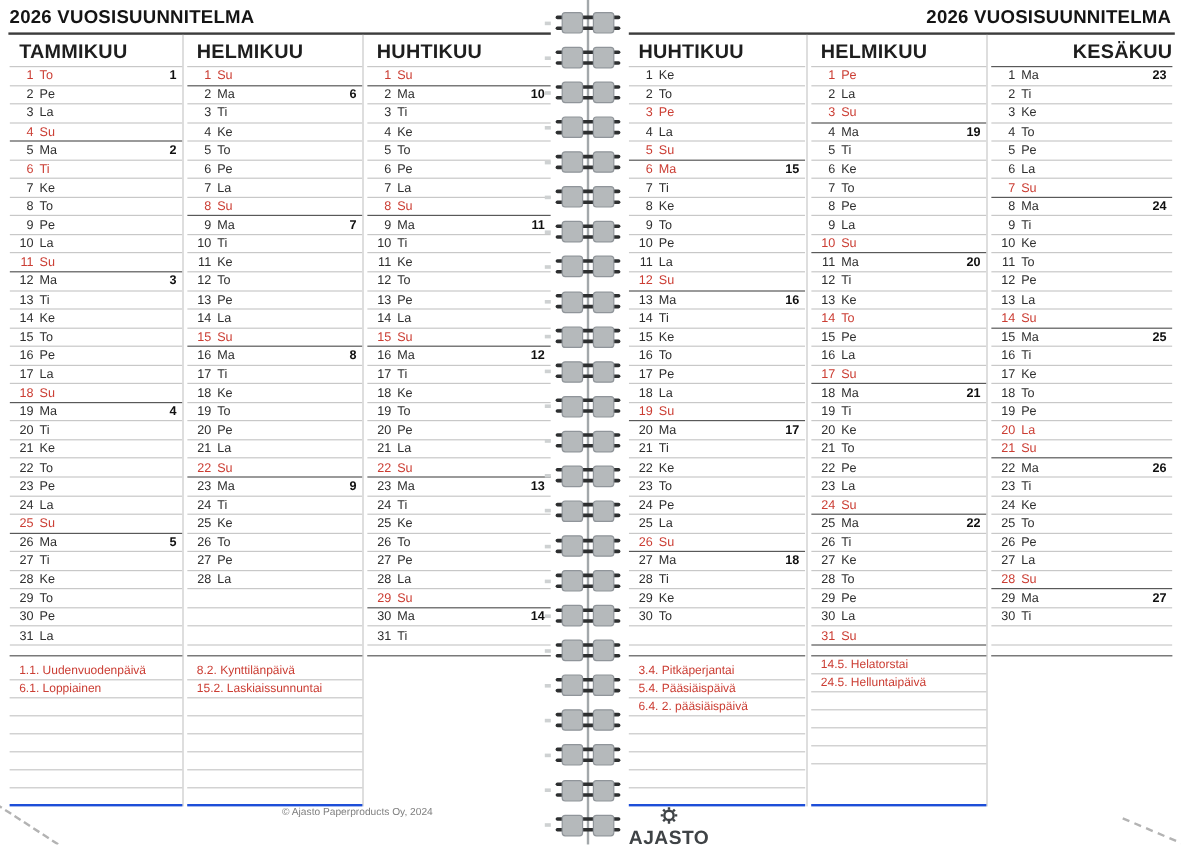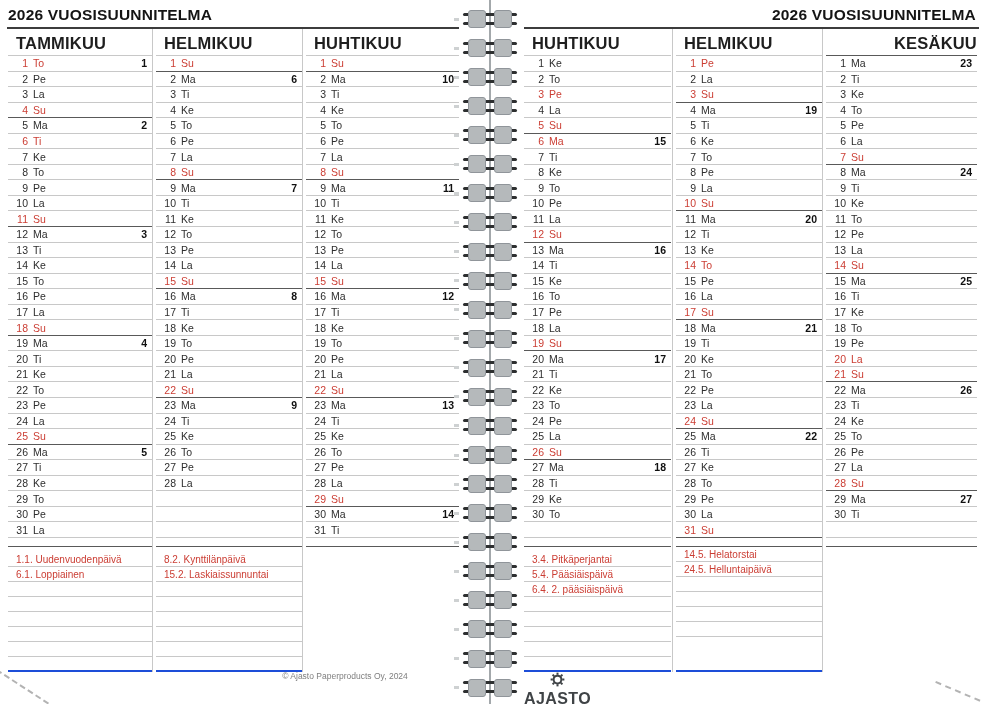--- a/index.html
+++ b/index.html
@@ -36,21 +36,21 @@
   .wknum{margin-left:auto;font-weight:bold;color:#101010;}
   .day-row.red .dnum,.day-row.red .wd{color:#cb3d33;}
 
   .holidays{height:125px;box-sizing:border-box;border-bottom:2px solid #1d4ed8;}
   .h-row{box-sizing:border-box;height:15px;border-bottom:1px solid #c8c8c8;
          display:flex;align-items:flex-end;padding:0 2px 1px 8px;}
   .h-row.first{height:20px;}
   .h-row.last{border-bottom:none;}
   .h-text{font-size:10px;color:#cb3d33;white-space:nowrap;}
 
-  .copyright{position:absolute;top:671px;right:4px;width:220px;text-align:center;
+  .copyright{position:absolute;top:671px;right:4px;width:220px;text-align:left;
              font-size:8.5px;color:#7f7f7f;}
   .brand{position:absolute;top:672px;left:3px;display:flex;align-items:center;gap:3px;
          color:#3f4346;font-weight:bold;font-size:16px;letter-spacing:.4px;flex-direction:column;}
 
   .spine{position:absolute;left:489px;top:0;width:2px;height:704px;background:#a3a8ab;}
   .bind-el{position:absolute;left:463px;width:54px;height:22px;}
   .pad{position:absolute;top:2px;width:18px;height:18px;background:#b5b9bb;
        border:1px solid #90959a;border-radius:3px;box-sizing:border-box;}
   .pad.l{left:5px;}  .pad.r{left:31px;}
   .wirebar{position:absolute;left:0;width:54px;height:3px;background:#2d2f30;border-radius:1.5px;}

